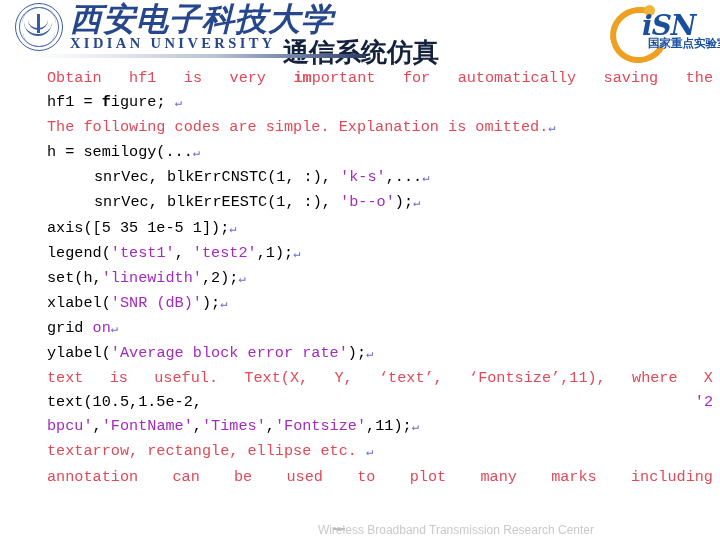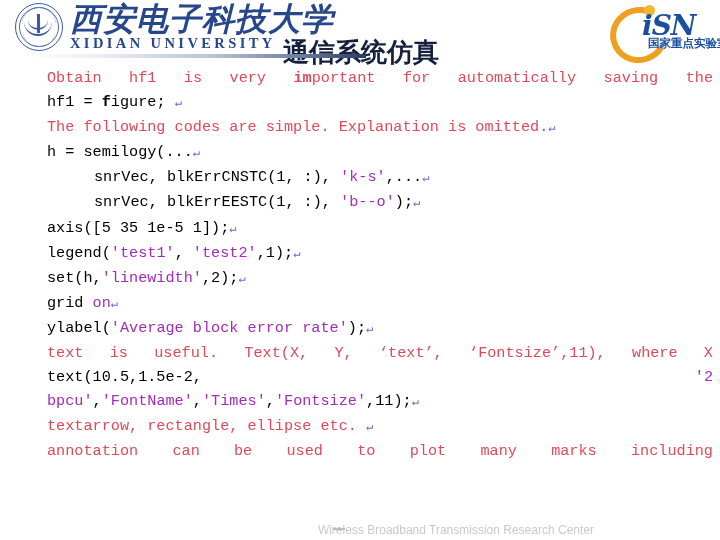--- a/index.html
+++ b/index.html
@@ -147,20 +147,21 @@
   <div class="body" id="body-lines">
       <div class="ln just"><span class="red">Obtain hf1 is very </span><span class="red b">im</span><span class="red">portant for automatically saving the</span></div>
       <div class="ln"><span class="dark">hf1 = </span><span class="dark b">f</span><span class="dark">igure; </span><span class="pilcrow">↵</span></div>
       <div class="ln"><span class="red">The following codes are simple. Explanation is omitted.</span><span class="pilcrow">↵</span></div>
       <div class="ln"><span class="dark">h = semilogy(...</span><span class="pilcrow">↵</span></div>
       <div class="ln indent"><span class="dark">snrVec, blkErrCNSTC(1, :), </span><span class="str">'k-s'</span><span class="dark">,...</span><span class="pilcrow">↵</span></div>
       <div class="ln indent"><span class="dark">snrVec, blkErrEESTC(1, :), </span><span class="str">'b--o'</span><span class="dark">);</span><span class="pilcrow">↵</span></div>
       <div class="ln"><span class="dark">axis([5 35 1e-5 1]);</span><span class="pilcrow">↵</span></div>
       <div class="ln"><span class="dark">legend(</span><span class="str">'test1'</span><span class="dark">, </span><span class="str">'test2'</span><span class="dark">,1);</span><span class="pilcrow">↵</span></div>
       <div class="ln"><span class="dark">set(h,</span><span class="str">'linewidth'</span><span class="dark">,2);</span><span class="pilcrow">↵</span></div>
+      <div class="ln"><span class="dark">xlabel(</span><span class="str">'SNR (dB)'</span><span class="dark">);</span><span class="pilcrow">↵</span></div>
       <div class="ln"><span class="dark">grid </span><span class="str">on</span><span class="pilcrow">↵</span></div>
       <div class="ln"><span class="dark">ylabel(</span><span class="str">'Average block error rate'</span><span class="dark">);</span><span class="pilcrow">↵</span></div>
       <div class="ln just"><span class="red">text is useful. Text(X, Y, ‘text’, ‘Fontsize’,11), where X</span></div>
       <div class="ln just"><span class="dark">text(10.5,1.5e-2, </span><span class="str">'2</span></div>
       <div class="ln"><span class="str">bpcu'</span><span class="dark">,</span><span class="str">'FontName'</span><span class="dark">,</span><span class="str">'Times'</span><span class="dark">,</span><span class="str">'Fontsize'</span><span class="dark">,11);</span><span class="pilcrow">↵</span></div>
       <div class="ln"><span class="red">textarrow, rectangle, ellipse etc. </span><span class="pilcrow">↵</span></div>
       <div class="ln just"><span class="red">annotation can be used to plot many marks including</span></div>
       <div class="ln just"></div>
     </div>
 

